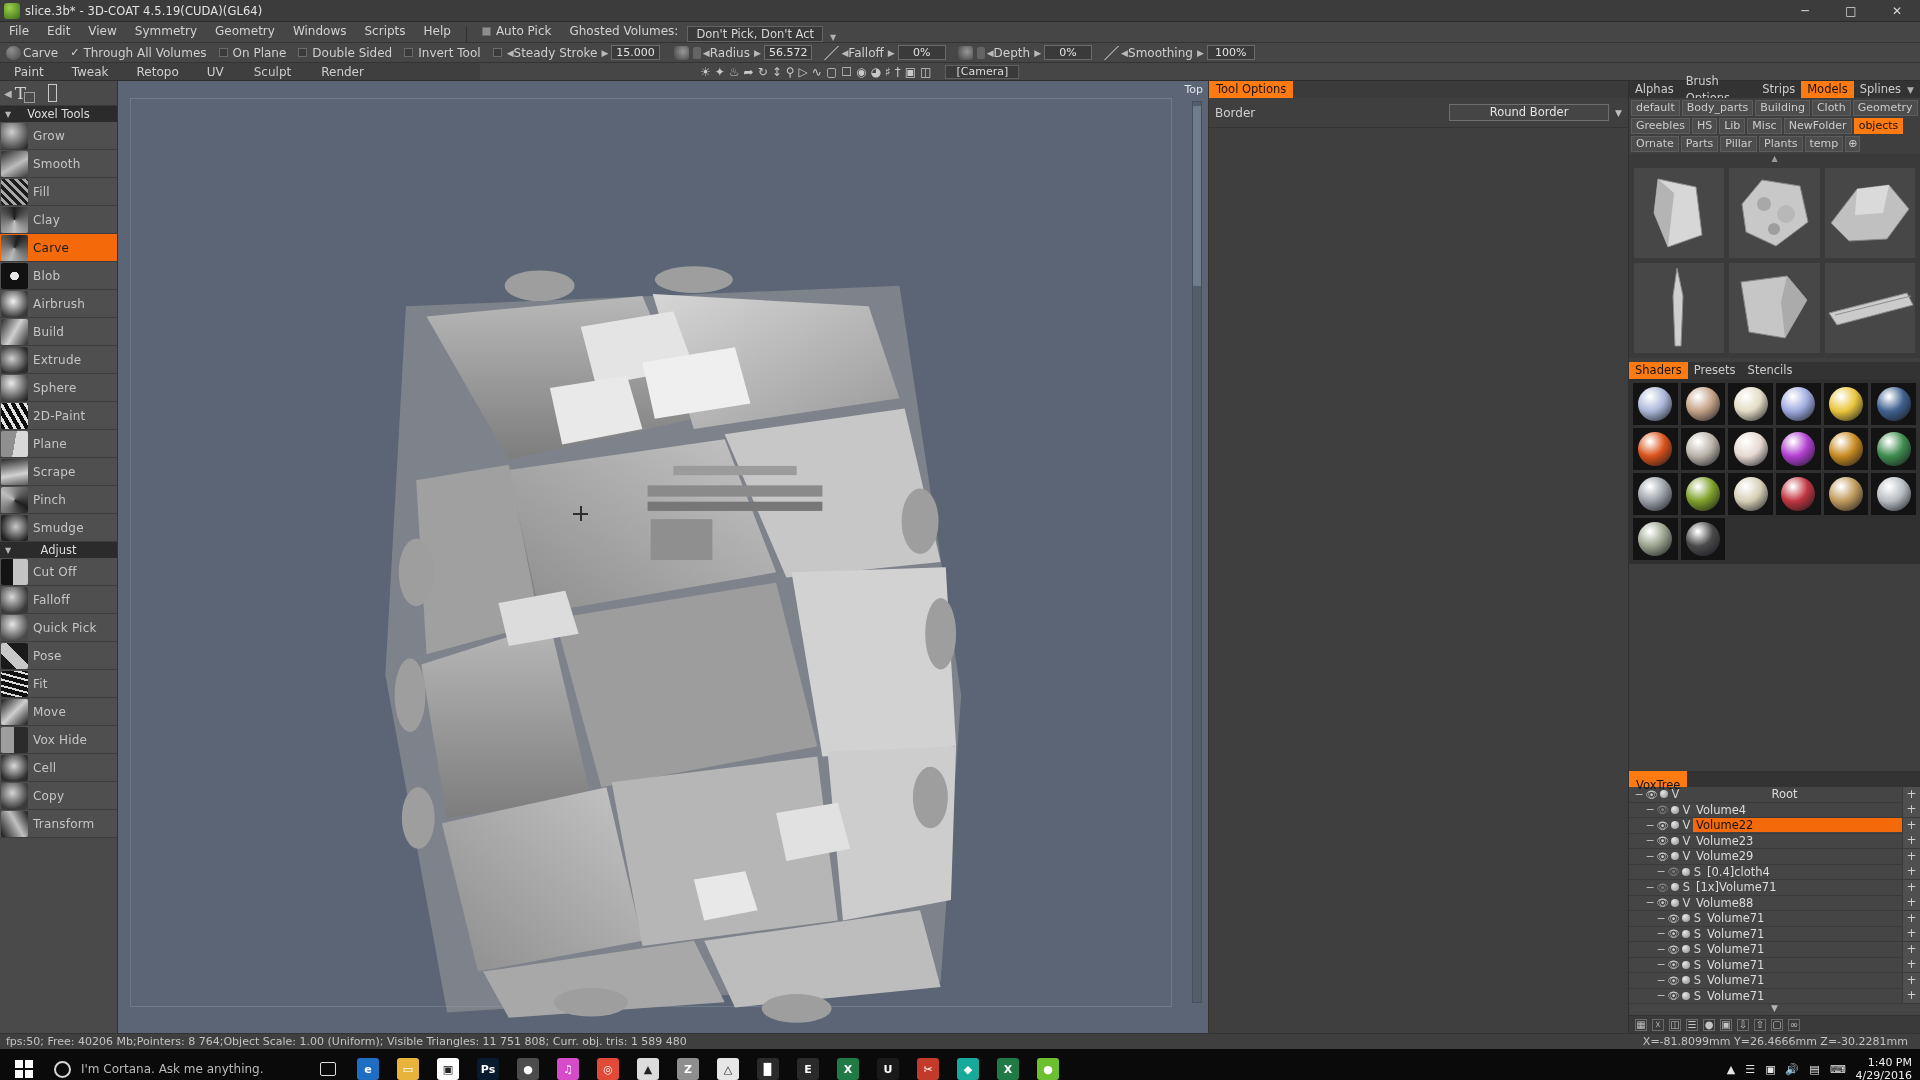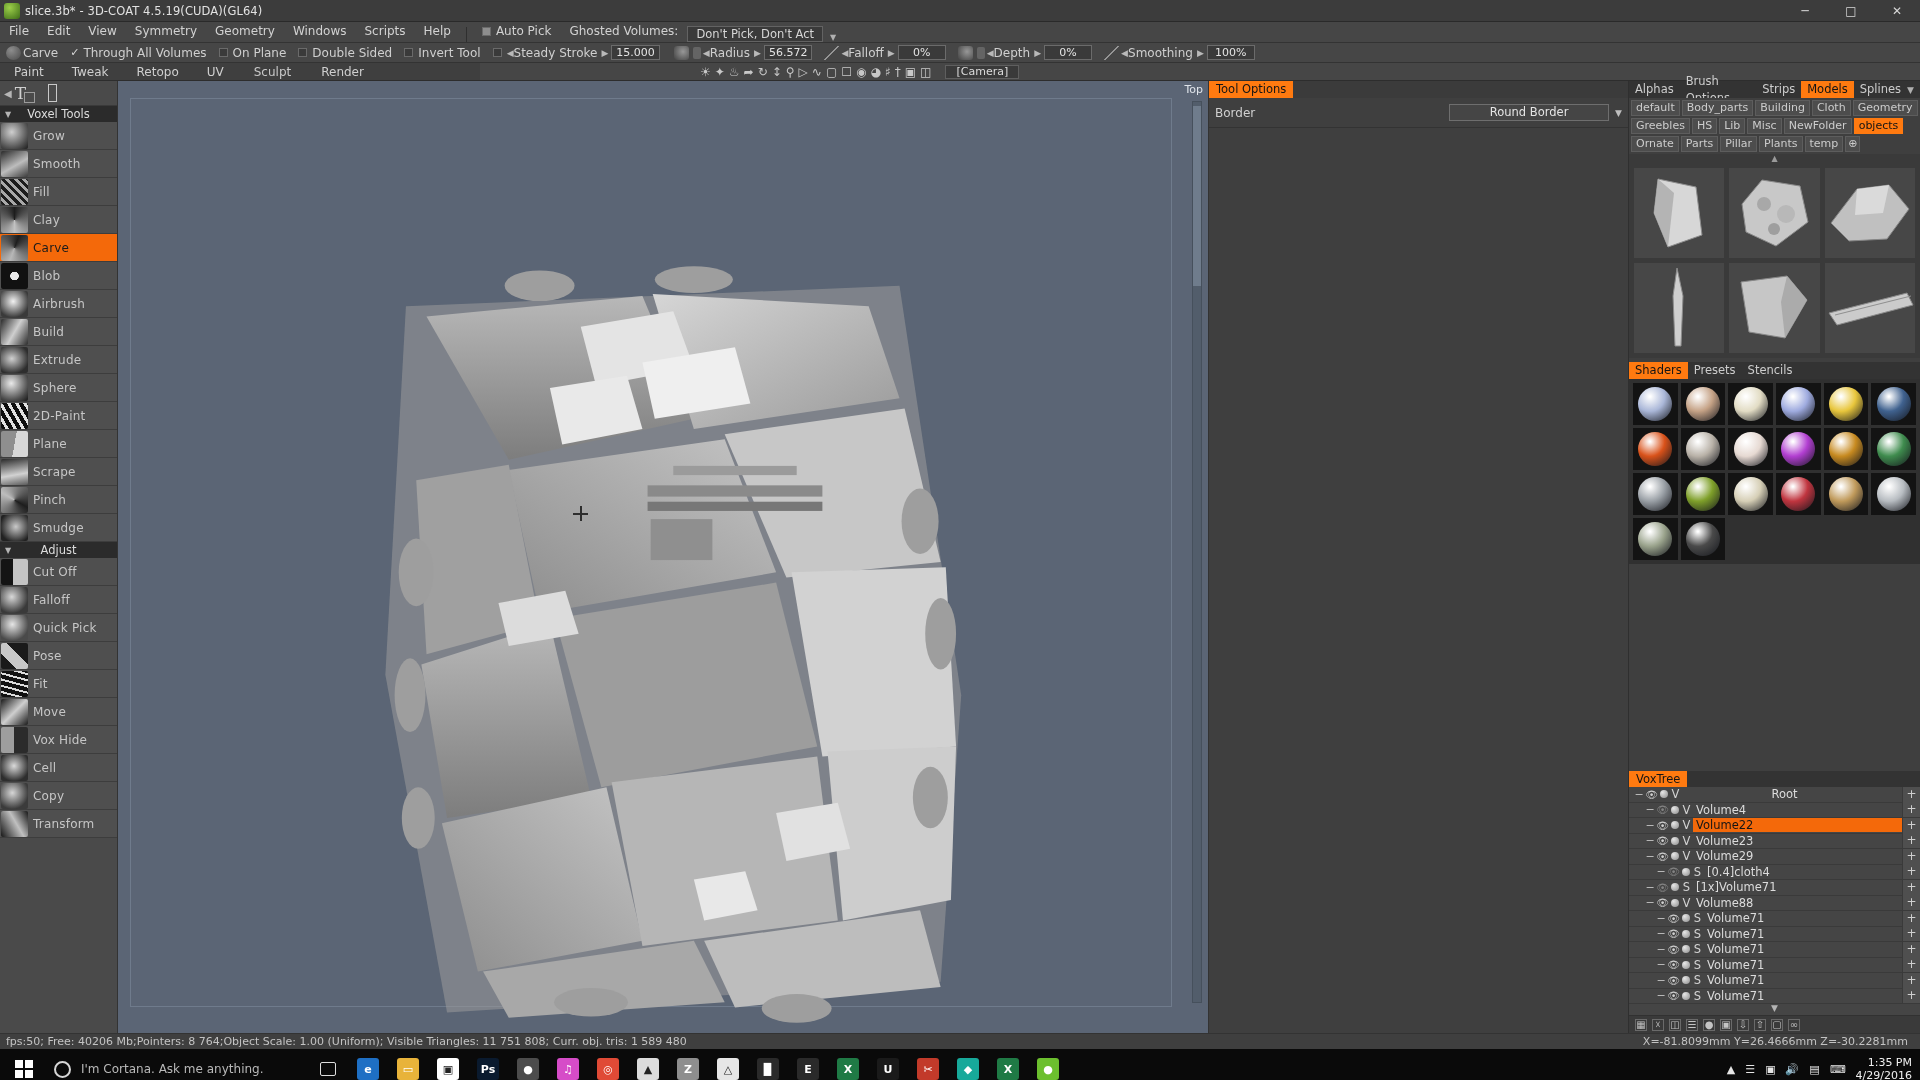--- a/index.html
+++ b/index.html
@@ -99,21 +99,21 @@
       display:flex;align-items:center;justify-content:center; overflow:hidden;}
 
   #shaderTabs{ margin-top:4px; }
   #shaderGrid{ display:grid; grid-template-columns:repeat(6,1fr); gap:3px; padding:4px;
       background:#303030;}
   .sball{ height:42px; background:#131313; display:flex;align-items:center;justify-content:center;}
   .sball i{ display:block;width:34px;height:34px;border-radius:50%; }
 
   #voxTreePanel{ margin-top:auto; }
   #voxhdr{ display:flex; height:16px; background:#333; }
-  #voxhdr .pt{ padding:0 7px;line-height:16px;font-size:11.5px; }
+  #voxhdr .pt{ padding:6px 7px;line-height:16px;font-size:11.5px; }
   #voxhdr .pt.act{ background:#ff7a10;color:#141414; }
   .vrow{ display:flex; align-items:center; height:15.5px; font-size:11.5px;
       border-bottom:1px solid #3a3a3a; background:#454545;}
   .vrow.sel .vname{ background:#f4690a; color:#151515; }
   .vrow .vminus{ width:12px;text-align:center;color:#c0c0c0;font-size:11px; }
   .vrow .veye{ width:13px;text-align:center;color:#cfcfcf;font-size:10px; }
   .vrow .vdot{ width:11px;display:flex;justify-content:center; }
   .vrow .vdot i{ width:8px;height:8px;border-radius:50%;
       background:radial-gradient(circle at 32% 30%, #e6e6e6, #8d8d8d); display:block;}
   .vrow .vtype{ width:13px;text-align:center;color:#d3d3d3;font-size:11.5px; }
@@ -877,17 +877,17 @@
       </div>
     </div>
   <div id="tray">
     <span>▲</span>
     <span>☰</span>
     <span>▣</span>
     <span>🔊</span>
     <span>▤</span>
     <span>⌨</span>
     <span id="clock">
-      <div>1:35 PM</div>
+      <div>1:40 PM</div>
       <div>4/29/2016</div>
     </span>
   </div>
 </div>
 
 </body></html>

